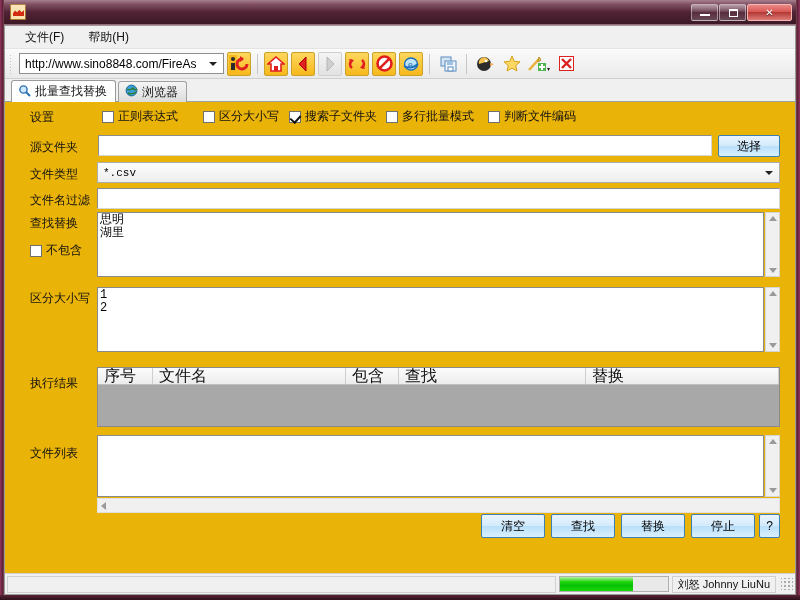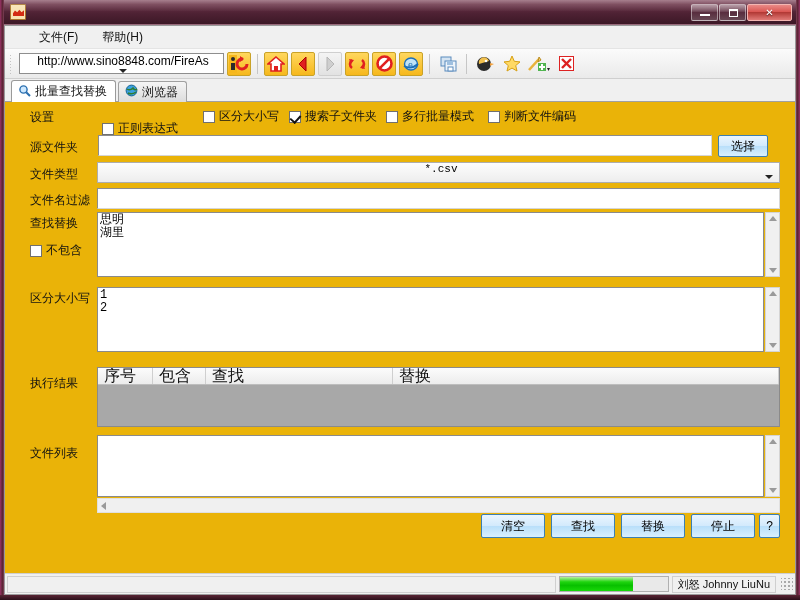--- a/index.html
+++ b/index.html
@@ -74,40 +74,40 @@
   .client {
     position: absolute; left: 4px; right: 4px; top: 25px; bottom: 5px;
     background: #f0f0f0;
     border: 1px solid #9a9a9a;
     display: flex; flex-direction: column;
   }
 
   
   .menubar {
     height: 23px; display: flex; align-items: center;
-    background: #f0f0f0; padding-left: 22px;
+    background: #f0f0f0; padding-left: 8px;
     border-bottom: 1px solid #e4e4e4;
   }
   .menu-item { padding: 3px 12px; color: #111; font-size: 12px; cursor: default; }
 
   
   .toolbar {
     height: 30px; display: flex; align-items: center;
     padding: 0 4px; gap: 3px;
     background: linear-gradient(180deg,#fbfbfb,#eaeaea);
     border-bottom: 1px solid #cfcfcf;
   }
   .grip { width:4px; height:20px; margin-right:3px;
           background-image: radial-gradient(#bdbdbd 40%, transparent 41%);
           background-size: 3px 3px; opacity:.9; }
   .urlbox {
     width: 205px; height: 21px; background: #fff;
     border: 1px solid #8e8e8e;
     display: flex; align-items: center; padding: 0 2px 0 5px;
-    font-size: 12px; color: #000; flex-direction: column;
+    font-size: 12px; color: #000;
   }
   .urlbox .u { flex:1; white-space:nowrap; overflow:hidden; }
   .urlbox .caret { width:0;height:0;border-left:4px solid transparent;border-right:4px solid transparent;border-top:4px solid #222; margin:0 4px; }
   .tb-sep { width:1px; height:20px; background:#c6c6c6; margin:0 3px; }
   .tb-btn {
     width: 24px; height: 24px; position: relative;
     border: 1px solid #c9a227; border-radius: 2px;
     background: linear-gradient(180deg,#ffd75e,#f6b81c);
     display: flex; align-items: center; justify-content: center;
     overflow: hidden;
@@ -153,21 +153,21 @@
   .field {
     position: absolute; background:#fff;
     border:1px solid #949494;
     font-size:12px; color:#000;
   }
   .field.sunken { border-color:#8c8c8c #d6d6d6 #d6d6d6 #8c8c8c; }
   .combo {
     position:absolute; background: linear-gradient(180deg,#fdfdfd,#ededed);
     border:1px solid #adadad;
     display:flex; align-items:center; padding-left:5px;
-    font-family:"Liberation Mono","DejaVu Sans Mono",monospace; font-size:11px; color:#000;flex-direction:column;
+    font-family:"Liberation Mono","DejaVu Sans Mono",monospace; font-size:11px; color:#000;
   }
   .combo .caret { margin-left:auto; margin-right:6px; width:0;height:0;
     border-left:4px solid transparent;border-right:4px solid transparent;border-top:4px solid #222; }
   .btn-blue {
     position:absolute; display:flex; align-items:center; justify-content:center;
     font-size:12px; color:#000;
     background: linear-gradient(180deg,#eaf5fe 0%,#d3eafc 48%,#b9dffa 52%,#d9f0fe 100%);
     border:1px solid #3c7fb1; border-radius:2px;
   }
 
@@ -393,21 +393,21 @@
           </svg>
         </span>
         <span>浏览器</span>
       </div>
     </div>
 
     <div class="body">
 
       <div class="lbl" style="left:25px; top:7px;">设置</div>
 
-      <div class="chk" style="left:97px; top:18px;">
+      <div class="chk" style="left:97px; top:6px;">
         <span class="box"></span>
         <span>正则表达式</span>
       </div>
       <div class="chk" style="left:198px; top:6px;">
         <span class="box"></span>
         <span>区分大小写</span>
       </div>
       <div class="chk" style="left:284px; top:6px;">
         <span class="box checked"></span>
         <span>搜索子文件夹</span>
@@ -416,21 +416,21 @@
         <span class="box"></span>
         <span>多行批量模式</span>
       </div>
       <div class="chk" style="left:483px; top:6px;">
         <span class="box"></span>
         <span>判断文件编码</span>
       </div>
 
       <div class="lbl" style="left:25px; top:37px;">源文件夹</div>
       <div class="field sunken" style="left:93px; top:33px; width:614px; height:21px;"></div>
-      <div class="btn-blue" style="left:713px; top:33px; width:50px; height:22px;">选择</div>
+      <div class="btn-blue" style="left:713px; top:33px; width:62px; height:22px;">选择</div>
 
       <div class="lbl" style="left:25px; top:64px;">文件类型</div>
       <div class="combo" style="left:92px; top:60px; width:683px; height:21px;">
         <span>*.csv</span>
         <span class="caret"></span>
       </div>
 
       <div class="lbl" style="left:25px; top:90px;">文件名过滤</div>
       <div class="field sunken" style="left:92px; top:86px; width:683px; height:21px;"></div>
 
@@ -454,20 +454,21 @@
 2</div>
       <div class="vscroll" style="left:760px; top:185px; height:65px;">
         <span class="arrow up"></span>
         <span class="arrow down"></span>
       </div>
 
       <div class="lbl" style="left:25px; top:273px;">执行结果</div>
       <div class="grid" style="left:92px; top:265px; width:683px; height:60px;">
         <div class="grid-head">
           <div class="c" style="width:55px;">序号</div>
+          <div class="c" style="width:193px;">文件名</div>
           <div class="c" style="width:53px;">包含</div>
           <div class="c" style="width:187px;">查找</div>
           <div class="c" style="flex:1;">替换</div>
         </div>
       </div>
 
       <div class="lbl" style="left:25px; top:343px;">文件列表</div>
       <div class="textarea" style="left:92px; top:333px; width:667px; height:62px;"></div>
       <div class="vscroll" style="left:760px; top:333px; height:62px;">
         <span class="arrow up"></span>

